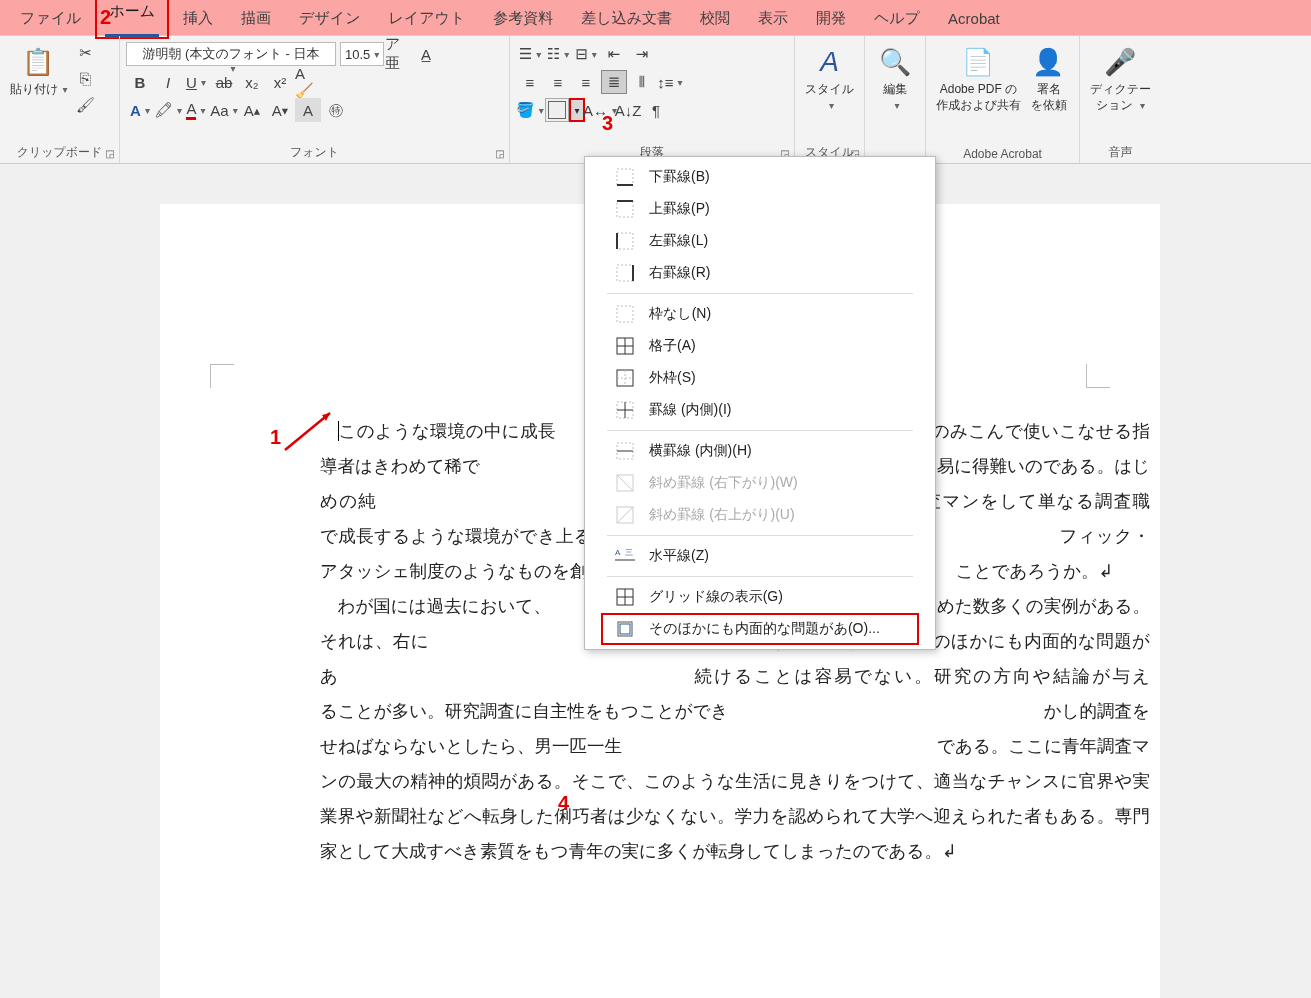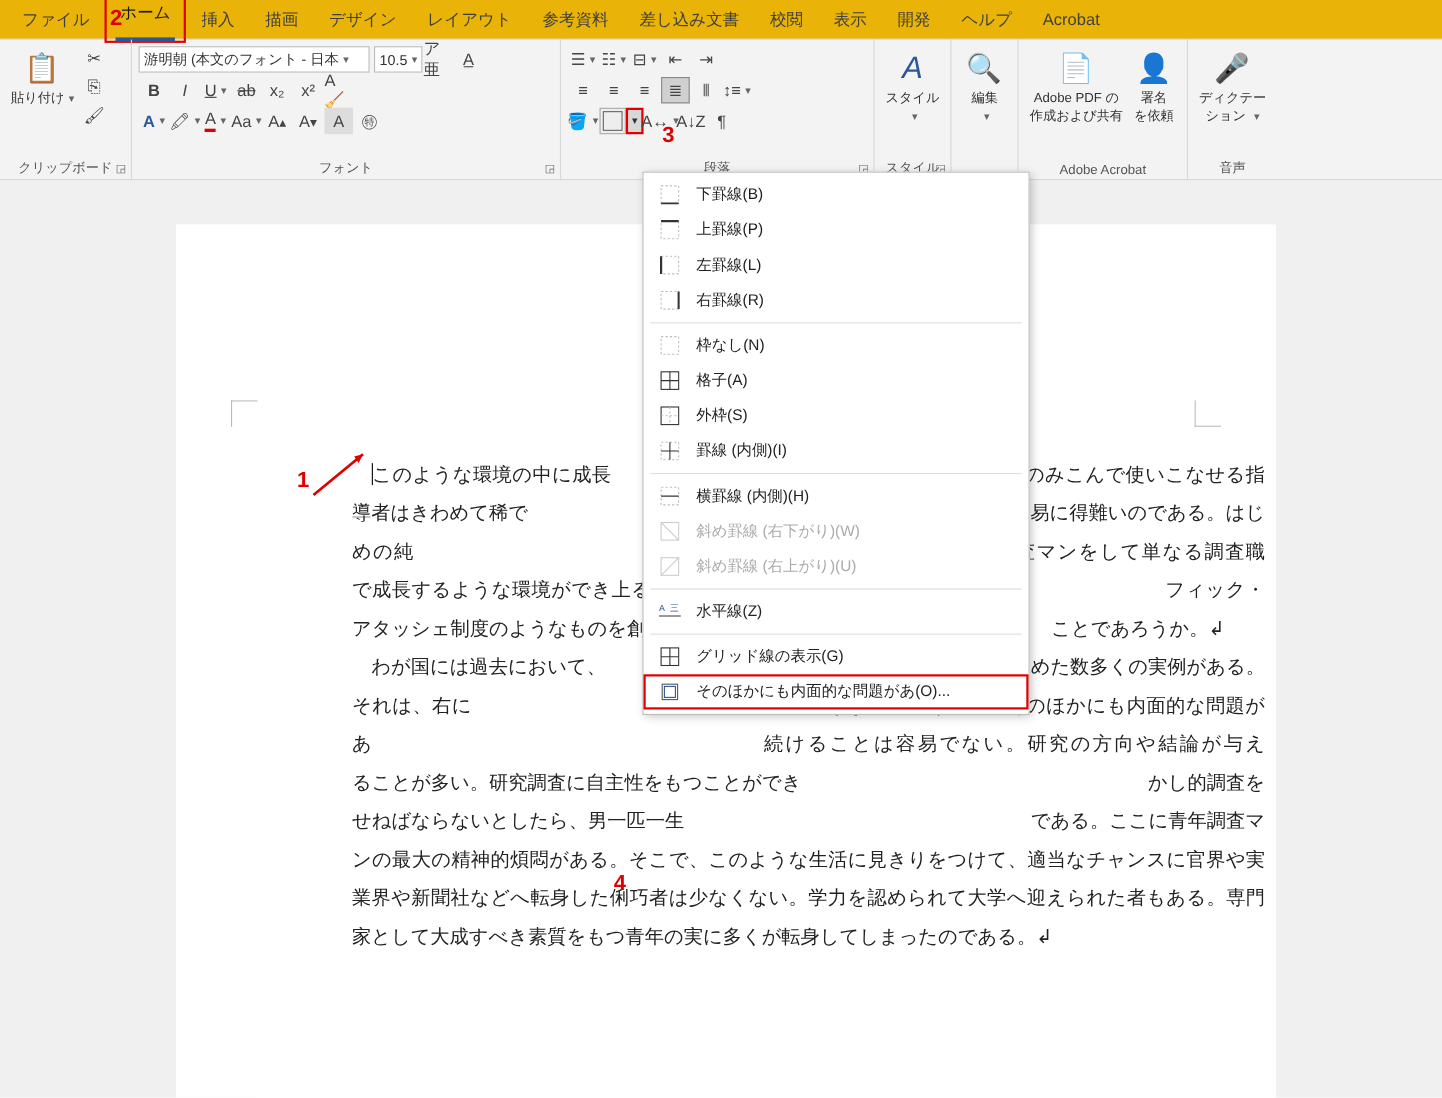--- a/index.html
+++ b/index.html
@@ -1,50 +1,50 @@
 <!DOCTYPE html>
 <html><head>
 <meta charset="utf-8">
 <style>
 * { box-sizing: border-box; margin: 0; padding: 0; }
 body { font-family: "Yu Gothic UI", "Meiryo", sans-serif; font-size: 13px; background: #fff; color: #333; width:1311px; height:998px; overflow:hidden; position:relative; }
 
 
-.menubar { display:flex; align-items:center; height:36px; padding-left:6px; border-bottom:1px solid #d0d0d0; background:#eab308; }
+.menubar { display:flex; align-items:center; height:36px; padding-left:6px; border-bottom:1px solid #d0d0d0; background:#fca5a5; }
 .menubar .tab { padding:6px 14px 4px; font-size:15px; color:#404040; cursor:pointer; position:relative; }
 .menubar .tab.active { color:#1a1a1a; }
 .menubar .tab.active::after { content:''; position:absolute; left:8px; right:8px; bottom:-1px; height:4px; background:#2b579a; }
 .menubar .tab.home-hl { border:2px solid #e00000; padding:4px 12px 16px; }
 
 
 .ribbon { display:flex; background:#f3f3f3; border-bottom:1px solid #ccc; height:128px; }
 .group { border-right:1px solid #d8d8d8; padding:4px 6px 2px; display:flex; flex-direction:column; justify-content:space-between; position:relative; }
 .group-label { text-align:center; font-size:12px; color:#555; padding:2px 0 0; }
 .group-body { display:flex; align-items:flex-start; flex:1; }
 .dlauncher { position:absolute; right:2px; bottom:2px; width:14px; height:14px; font-size:10px; color:#666; text-align:center; line-height:14px; }
 
 .bigbtn { display:flex; flex-direction:column; align-items:center; justify-content:flex-start; padding:2px 4px; min-width:48px; }
 .bigbtn .ic { font-size:26px; height:40px; display:flex; align-items:center; justify-content:center; }
 .bigbtn .lbl { font-size:12px; text-align:center; line-height:1.3; }
 
 .iconbtn { width:26px; height:24px; display:inline-flex; align-items:center; justify-content:center; font-size:15px; color:#444; margin:1px; }
 .iconbtn.sel { background:#d0d0d0; border:1px solid #888; }
 .row { display:flex; align-items:center; height:28px; }
 .fontsel { border:1px solid #bbb; background:#fff; padding:2px 4px; font-size:13px; display:flex; align-items:center; height:24px; }
-.fontsel.name { width:210px; }
+.fontsel.name { width:210px;flex-direction:column; }
 .fontsel.size { width:44px; margin-left:4px; }
 .caret { margin-left:4px; font-size:10px; color:#666; }
 
 
 .border-wrap { display:inline-flex; align-items:center; height:24px; margin:1px; }
 .border-main { width:24px; height:24px; border:1px solid #aaa; background:#eee; display:flex; align-items:center; justify-content:center; }
 .border-caret { width:16px; height:24px; border:2px solid #e00000; background:#d8d8d8; display:flex; align-items:center; justify-content:center; font-size:10px; }
 
 
-.dropdown { position:absolute; left:584px; top:156px; width:352px; background:#fff; border:1px solid #bcbcbc; box-shadow:2px 2px 8px rgba(0,0,0,0.25); padding:4px 0; z-index:50;text-align:center; }
+.dropdown { position:absolute; left:584px; top:156px; width:352px; background:#fff; border:1px solid #bcbcbc; box-shadow:2px 2px 8px rgba(0,0,0,0.25); padding:4px 16px; z-index:50;text-align:center; }
 .dd-item { display:flex; align-items:center; padding:6px 14px; font-size:14px; color:#222; gap:14px; }
 .dd-item.disabled { color:#aaa; }
 .dd-item .dd-ic { width:20px; height:20px; display:flex; align-items:center; justify-content:center; }
 .dd-sep { height:1px; background:#ddd; margin:4px 6px; }
 .dd-item.hl { border:2px solid #e00000; padding:4px 12px; }
 
 
 .ann { position:absolute; color:#e00000; font-weight:bold; font-size:20px; z-index:100; }
 .arrow { position:absolute; z-index:100; }
 

